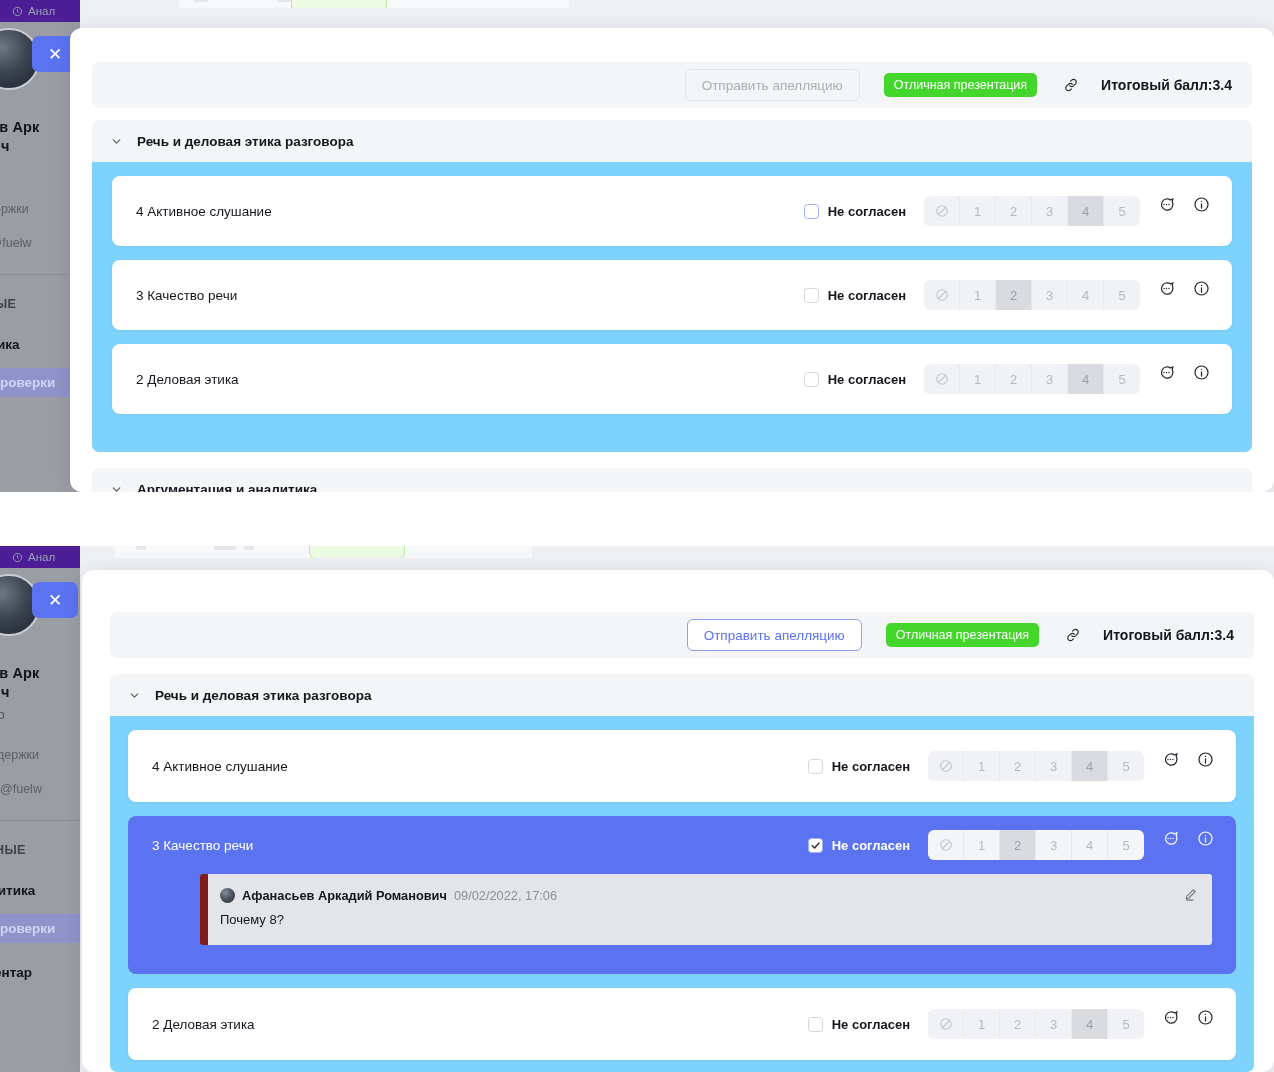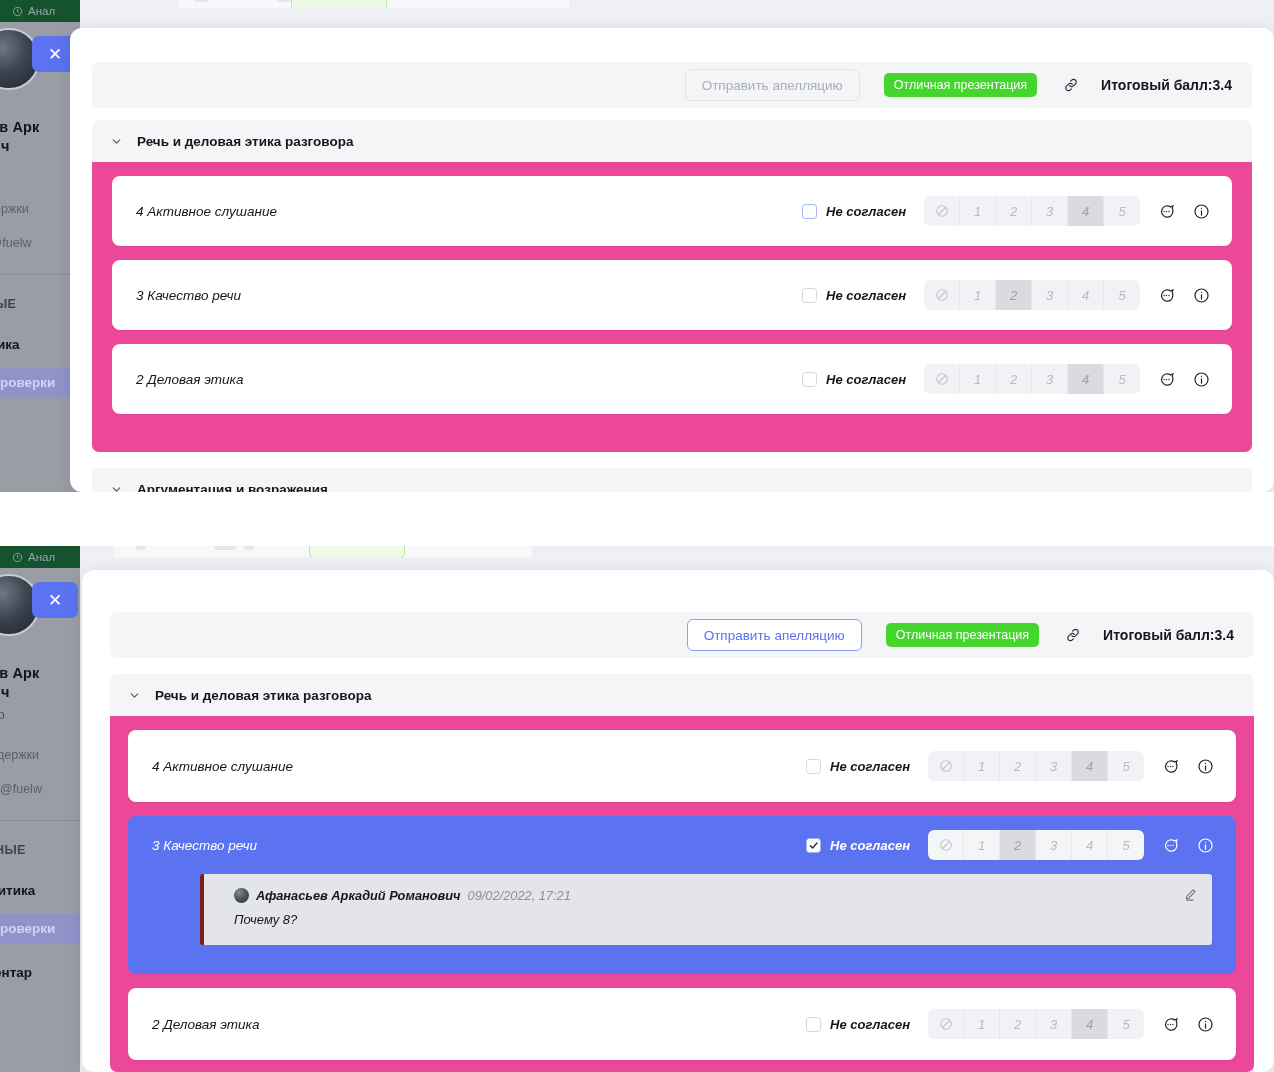--- a/index.html
+++ b/index.html
@@ -13,21 +13,21 @@
 
   
   .panel { position: absolute; left: 0; width: 1274px; overflow: hidden; background: #eef0f4; }
   .panel-a { top: 0; height: 492px; }
   .panel-gap { position: absolute; left: 0; top: 492px; width: 1274px; height: 54px; background: #ffffff; }
   .panel-b { top: 546px; height: 526px; }
 
   
   .app-topbar {
     position: absolute; left: 0; top: 0; width: 80px; height: 22px;
-    background: #14532d; color: #9aa3b2;
+    background: #4c1d95; color: #9aa3b2;
     display: flex; align-items: center; gap: 5px; padding-left: 12px;
     font-size: 11.5px; white-space: nowrap; overflow: hidden;
   }
   .app-topbar .clock-ic { width: 11px; height: 11px; flex: none; }
   .sidebar {
     position: absolute; left: 0; top: 22px; width: 80px; bottom: 0;
     background: #9a9da4; overflow: hidden;
   }
   .sb-avatar-wrap { position: relative; height: 96px; }
   .sb-avatar {
@@ -97,33 +97,33 @@
 
   
   .section-head {
     position: absolute; height: 42px; background: #f4f5f7; border-radius: 7px 7px 0 0;
     display: flex; align-items: center; padding-left: 18px; gap: 14px;
   }
   .chev { width: 13px; height: 13px; color: #5d626b; display: flex; flex: none; }
   .section-title { font-size: 13.5px; font-weight: 700; color: #14171d; white-space: nowrap; }
 
   
-  .section-body { position: absolute; background: #ec4899; border-radius: 0 0 7px 7px; font-style: italic; }
+  .section-body { position: absolute; background: #7dd3fc; border-radius: 0 0 7px 7px; }
 
   
   .crit {
     position: absolute; background: #ffffff; border-radius: 8px;
     box-shadow: 0 1px 3px rgba(16,24,40,.07);
     display: flex; align-items: center;
   }
   .crit.is-selected { background: #5b73f0; box-shadow: none; display: block; }
   .crit-topline { display: flex; align-items: center; height: 58px; }
   .crit-label { font-size: 13.5px; color: #14171d; white-space: nowrap; padding-left: 24px; }
   .crit.is-selected .crit-label { color: #ffffff; }
-  .crit-right { margin-left: auto; display: flex; align-items: center; padding-right: 22px; }
+  .crit-right { margin-left: auto; display: flex; padding-right: 22px; }
 
   .disagree { display: flex; align-items: center; gap: 9px; margin-right: 18px; }
   .cb {
     width: 15px; height: 15px; border-radius: 3.5px; border: 1.5px solid #9fb0f6;
     background: #ffffff; display: flex; align-items: center; justify-content: center; flex: none;
   }
   .cb.plain { border-color: #d3d6dc; }
   .cb.checked svg { width: 11px; height: 11px; color: #2b3038; }
   .disagree-label { font-size: 13px; color: #14171d; font-weight: 600; white-space: nowrap; }
   .crit.is-selected .disagree-label { color: #ffffff; }
@@ -141,21 +141,21 @@
   .scale-cell.active { background: #d9dbe0; color: #9ba0a9; }
   .scale-cell .ban { width: 14px; height: 14px; color: #c2c6cd; }
 
   .row-ic { width: 17px; height: 17px; color: #20252c; margin-left: 18px; flex: none; }
   .crit.is-selected .row-ic { color: #ffffff; }
 
   
   .comment-wrap { padding: 0 24px 22px 72px; }
   .comment {
     position: relative; background: #e4e5e8; border-radius: 3px;
-    border-left: 4px solid #7f1d1d; padding: 14px 18px 18px 30px;
+    border-left: 8px solid #7f1d1d; padding: 14px 18px 18px 12px;
   }
   .comment-head { display: flex; align-items: center; gap: 7px; }
   .c-avatar {
     width: 15px; height: 15px; border-radius: 50%; flex: none;
     background: radial-gradient(circle at 36% 30%, #818a97 0%, #4a515c 50%, #2a3039 100%);
   }
   .c-author { font-size: 12.8px; font-weight: 700; color: #14171d; white-space: nowrap; }
   .c-date { font-size: 12.8px; color: #8b9099; white-space: nowrap; }
   .c-body { font-size: 13px; color: #14171d; margin-top: 9px; }
   .c-edit { position: absolute; right: 14px; top: 13px; width: 15px; height: 15px; color: #6f747d; }
@@ -350,21 +350,21 @@
           </div>
         </div>
       </div>
 
       <div class="section-head" style="left:22px; top:440px; width:1160px; border-radius:7px;">
         <span class="chev">
           <svg viewBox="0 0 24 24" fill="none" stroke="currentColor" stroke-width="2.4" stroke-linecap="round" stroke-linejoin="round">
               <path d="M6 9l6 6 6-6"></path>
             </svg>
         </span>
-        <span class="section-title">Аргументация и возражения</span>
+        <span class="section-title">Аргументация и аналитика</span>
       </div>
     </div>
   </div>
 
   <div class="panel-gap"></div>
 
   <div class="panel panel-b">
 
     <div class="app-topbar">
       <span class="clock-ic">
@@ -518,21 +518,21 @@
             <div class="comment">
               <span class="c-edit">
                 <svg viewBox="0 0 24 24" fill="none" stroke="currentColor" stroke-width="1.7" stroke-linecap="round" stroke-linejoin="round">
                     <path d="M16.5 4.5l3 3L9 18l-4 1 1-4 10.5-10.5z"></path>
                     <path d="M6 21h10"></path>
                   </svg>
               </span>
               <div class="comment-head">
                 <span class="c-avatar"></span>
                 <span class="c-author">Афанасьев Аркадий Романович</span>
-                <span class="c-date">09/02/2022, 17:21</span>
+                <span class="c-date">09/02/2022, 17:06</span>
               </div>
               <div class="c-body">Почему 8?</div>
             </div>
           </div>
         </div>
 
         <div class="crit" style="left:18px; top:272px; width:1108px; height:72px; position:absolute;">
           <div class="crit-topline" style="width:100%; height:72px;">
             <span class="crit-label">2 Деловая этика</span>
             <span class="crit-right">

